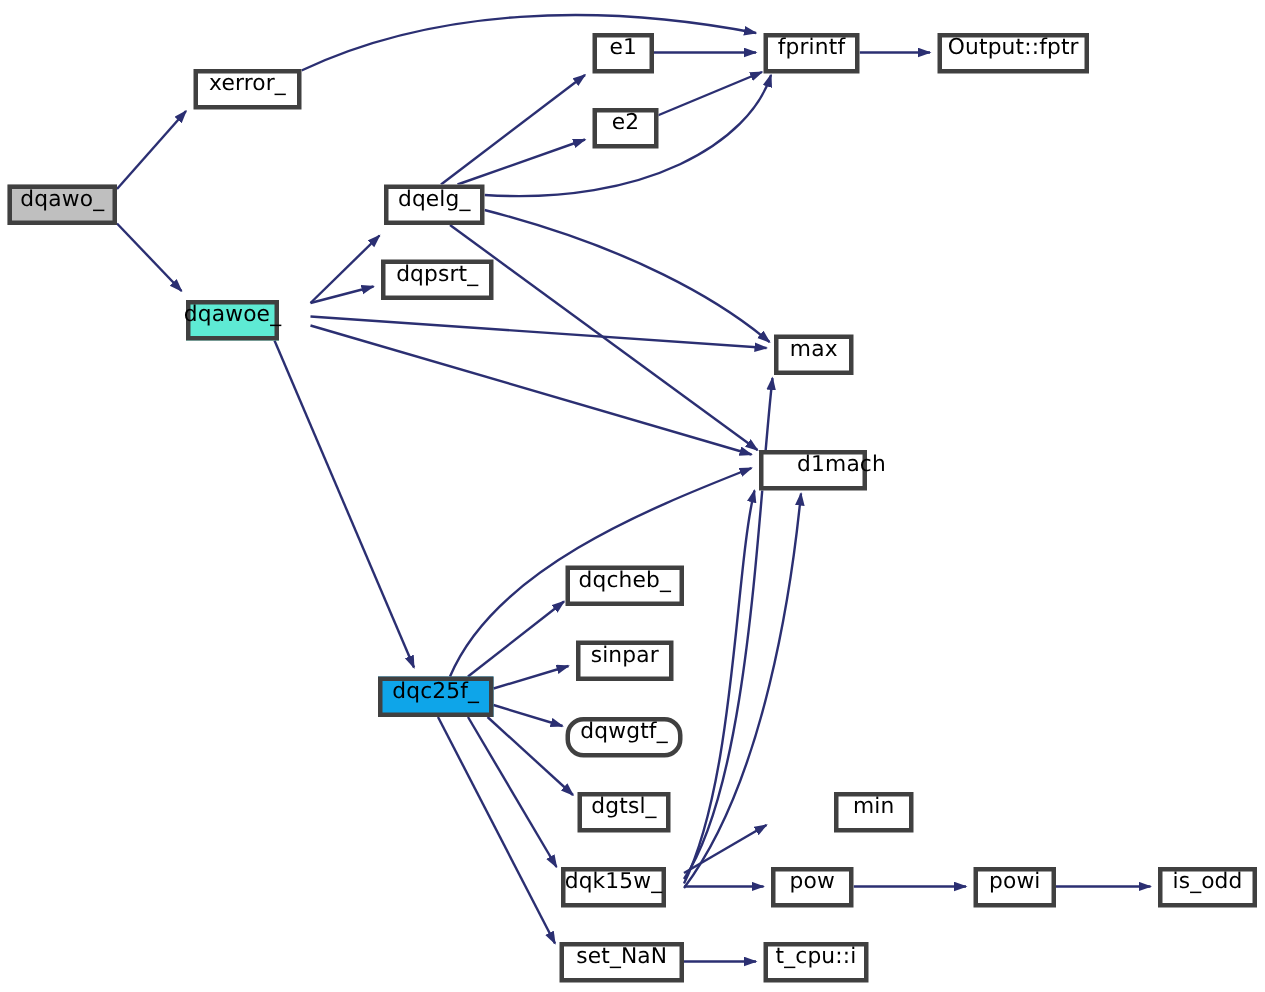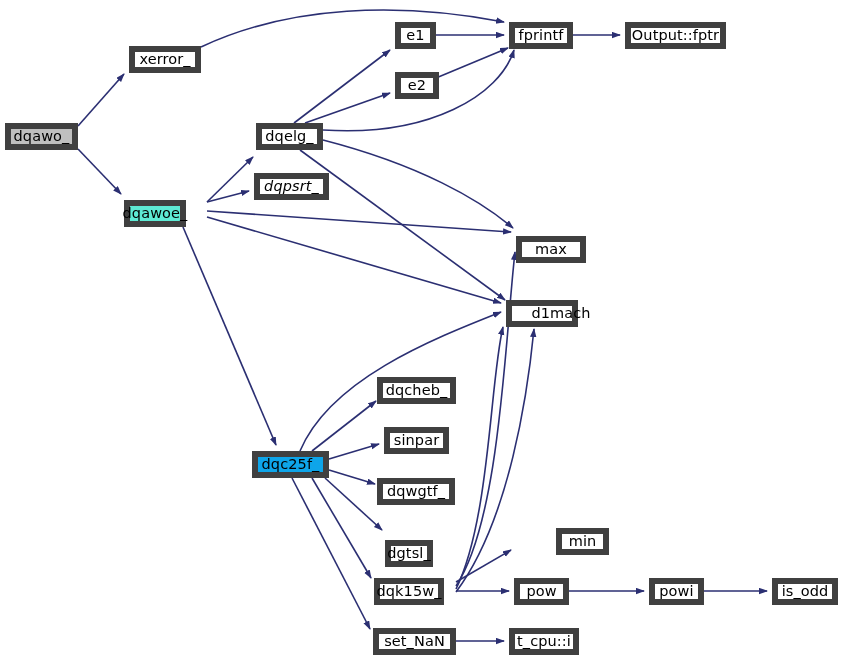--- a/index.html
+++ b/index.html
@@ -1,19 +1,19 @@
 <!DOCTYPE html>
 <html><head>
 <meta charset="utf-8">
 <style>
   html,body{margin:0;padding:0;background:#ffffff;}
   #canvas{position:relative;width:843px;height:661px;background:#ffffff;
           font-family:"DejaVu Sans","Liberation Sans",sans-serif;overflow:hidden;}
   #edges{position:absolute;left:0;top:0;width:843px;height:661px;}
-  .node{position:absolute;box-sizing:border-box;border:6px solid #0369a1;
+  .node{position:absolute;box-sizing:border-box;border:3px solid #0369a1;
         background:#ffffff;display:flex;align-items:flex-start;justify-content:center;
         font-size:14.5px;color:#000000;letter-spacing:0.1px;white-space:nowrap;
         z-index:5;}
   .node.highlight{background:#bfbfbf;}
   .node .lbl{line-height:1;pointer-events:none;}
 </style>
 </head>
 <body>
 
 <div id="canvas">
@@ -63,54 +63,54 @@
       </div>
       <div class="node" style="left: 129px; top: 46px; width: 72px; height: 27px; background: rgb(255, 255, 255); border-color: rgb(64, 64, 64);">
         <span class="lbl">xerror_</span>
       </div>
       <div class="node" style="left: 124px; top: 200px; width: 62px; height: 27px; background: #5eead4; border-color: rgb(64, 64, 64);">
         <span class="lbl">dqawoe_</span>
       </div>
       <div class="node" style="left: 256px; top: 123px; width: 67px; height: 27px; background: rgb(255, 255, 255); border-color: rgb(64, 64, 64);">
         <span class="lbl">dqelg_</span>
       </div>
-      <div class="node" style="left: 254px; top: 173px; width: 75px; height: 27px; background: rgb(255, 255, 255); border-color: rgb(64, 64, 64); font-style: italic;">
+      <div class="node" style="left: 254px; top: 173px; width: 75px; height: 27px; background: rgb(255, 255, 255); border-color: rgb(64, 64, 64);">
         <span class="lbl">dqpsrt_</span>
       </div>
       <div class="node" style="left: 395px; top: 22px; width: 41px; height: 27px; background: rgb(255, 255, 255); border-color: rgb(64, 64, 64);">
         <span class="lbl">e1</span>
       </div>
       <div class="node" style="left: 395px; top: 72px; width: 44px; height: 27px; background: rgb(255, 255, 255); border-color: rgb(64, 64, 64);">
         <span class="lbl">e2</span>
       </div>
       <div class="node" style="left: 509px; top: 22px; width: 64px; height: 27px; background: rgb(255, 255, 255); border-color: rgb(64, 64, 64);">
         <span class="lbl">fprintf</span>
       </div>
       <div class="node" style="left: 625px; top: 22px; width: 101px; height: 27px; background: rgb(255, 255, 255); border-color: rgb(64, 64, 64);">
         <span class="lbl">Output::fptr</span>
       </div>
-      <div class="node" style="left: 516px; top: 236px; width: 70px; height: 27px; background: rgb(255, 255, 255); border-color: rgb(64, 64, 64);">
+      <div class="node" style="left: 516px; top: 223px; width: 53px; height: 27px; background: rgb(255, 255, 255); border-color: rgb(64, 64, 64);">
         <span class="lbl">max</span>
       </div>
       <div class="node" style="left: 506px; top: 300px; width: 72px; height: 27px; background: rgb(255, 255, 255); border-color: rgb(64, 64, 64); padding-left: 38px;">
         <span class="lbl">d1mach</span>
       </div>
       <div class="node" style="left: 252px; top: 451px; width: 77px; height: 27px; background: #0ea5e9; border-color: rgb(64, 64, 64);">
         <span class="lbl">dqc25f_</span>
       </div>
       <div class="node" style="left: 377px; top: 377px; width: 79px; height: 27px; background: rgb(255, 255, 255); border-color: rgb(64, 64, 64);">
         <span class="lbl">dqcheb_</span>
       </div>
       <div class="node" style="left: 384px; top: 427px; width: 65px; height: 27px; background: rgb(255, 255, 255); border-color: rgb(64, 64, 64);">
         <span class="lbl">sinpar</span>
       </div>
-      <div class="node" style="left: 377px; top: 478px; width: 78px; height: 27px; background: rgb(255, 255, 255); border-color: rgb(64, 64, 64);">
+      <div class="node" style="left: 377px; top: 478px; width: 78px; height: 27px; background: rgb(255, 255, 255); border-color: rgb(64, 64, 64); border-radius: 12px;">
         <span class="lbl">dqwgtf_</span>
       </div>
-      <div class="node" style="left: 385px; top: 528px; width: 48px; height: 27px; background: rgb(255, 255, 255); border-color: rgb(64, 64, 64); margin-top: 12px;">
+      <div class="node" style="left: 385px; top: 528px; width: 62px; height: 27px; background: rgb(255, 255, 255); border-color: rgb(64, 64, 64);">
         <span class="lbl">dgtsl_</span>
       </div>
       <div class="node" style="left: 374px; top: 578px; width: 70px; height: 27px; background: rgb(255, 255, 255); border-color: rgb(64, 64, 64);">
         <span class="lbl">dqk15w_</span>
       </div>
       <div class="node" style="left: 373px; top: 628px; width: 83px; height: 27px; background: rgb(255, 255, 255); border-color: rgb(64, 64, 64);">
         <span class="lbl">set_NaN</span>
       </div>
       <div class="node" style="left: 516px; top: 528px; width: 53px; height: 27px; background: rgb(255, 255, 255); border-color: rgb(64, 64, 64); margin-left: 40px;">
         <span class="lbl">min</span>

